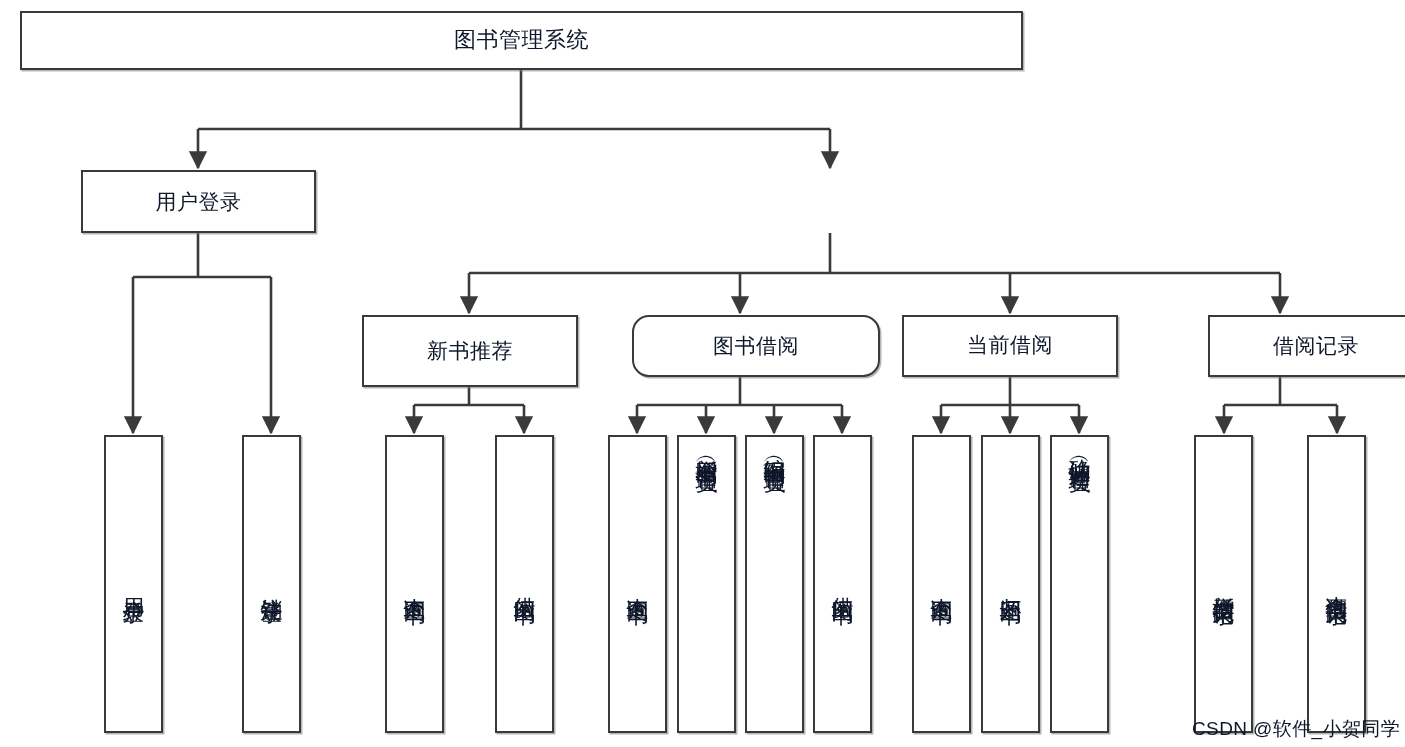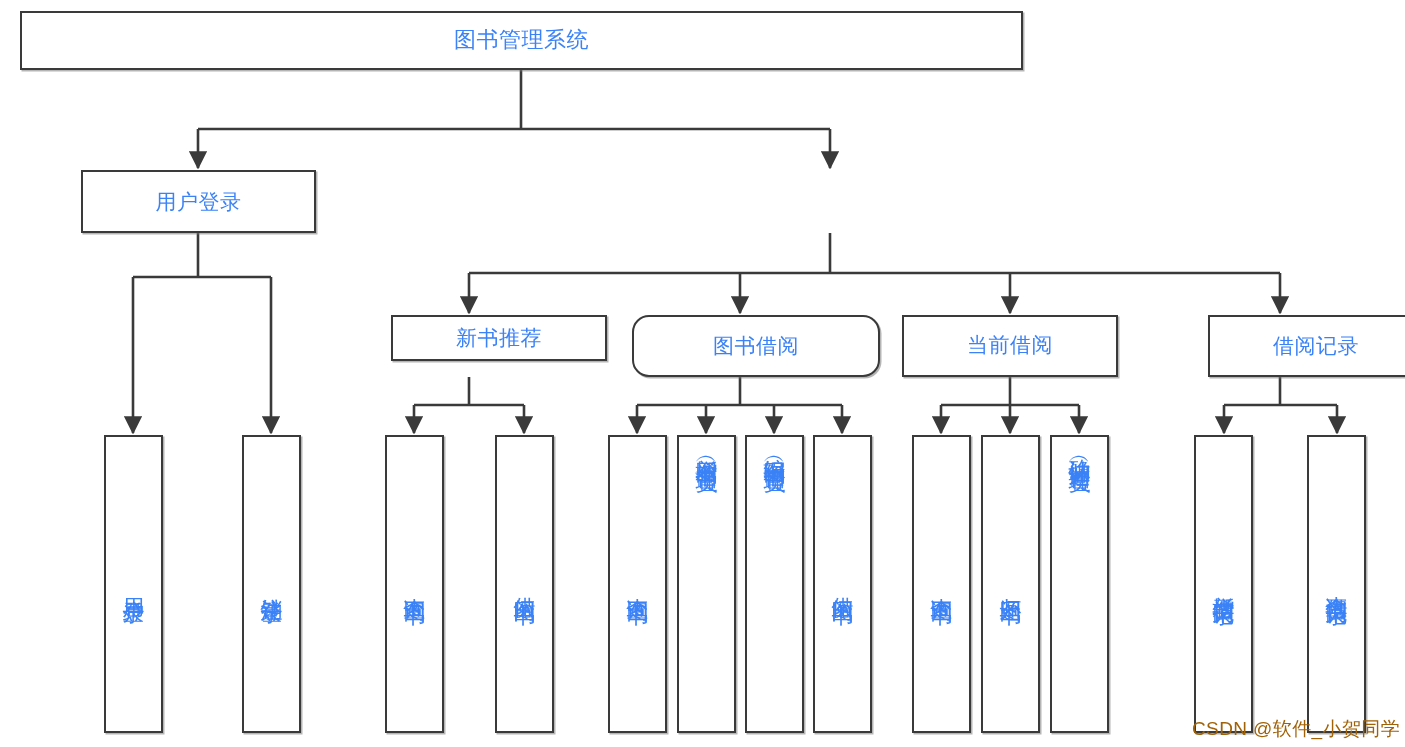--- a/index.html
+++ b/index.html
@@ -34,21 +34,21 @@
     border: 2px solid #3a3a3a;
     box-shadow: 1.5px 1.5px 0 rgba(120,120,120,0.55);
     display: flex;
     align-items: center;
     justify-content: center;
     z-index: 2;
   }
   .node .label {
     font-size: 21px;
     line-height: 1.12;
-    color: #3b82f6;
+    color: #0f172a;
     letter-spacing: 0.5px;
     white-space: nowrap;
   }
   .node.root .label { font-size: 22px; }
   .node.leaf {
     align-items: flex-start;
     justify-content: center;
     padding-top: 4px;
   }
   .node.leaf .label {
@@ -61,21 +61,21 @@
     height: auto;
     max-height: 290px;
   }
   .node.leaf.centered {
     align-items: center;
     padding-top: 0;
   }
   .watermark {
     position: absolute;
     font-size: 19px;
-    color: #a16207;
+    color: #0f172a;
     white-space: nowrap;
     z-index: 5;
     letter-spacing: 0.4px;
     text-align: right;
   }
 </style>
 </head>
 <body>
 
 <div id="canvas">
@@ -131,21 +131,21 @@
   </svg>
 
   <div class="node root" style="left:20px; top:11px; width:1003px; height:59px;">
     <span class="label">图书管理系统</span>
   </div>
 
   <div class="node" style="left:81px; top:170px; width:235px; height:63px;">
     <span class="label">用户登录</span>
   </div>
 
-  <div class="node" style="left:362px; top:315px; width:216px; height:46px;margin-left:29px;">
+  <div class="node" style="left:362px; top:315px; width:216px; height:72px;">
     <span class="label">新书推荐</span>
   </div>
   <div class="node" style="left:632px; top:315px; width:248px; height:62px;border-radius:17px;">
     <span class="label">图书借阅</span>
   </div>
   <div class="node" style="left:902px; top:315px; width:216px; height:62px;font-family:Liberation Serif, serif;">
     <span class="label">当前借阅</span>
   </div>
   <div class="node" style="left:1172px; top:315px; width:216px; height:62px;margin-left:36px;">
     <span class="label">借阅记录</span>

